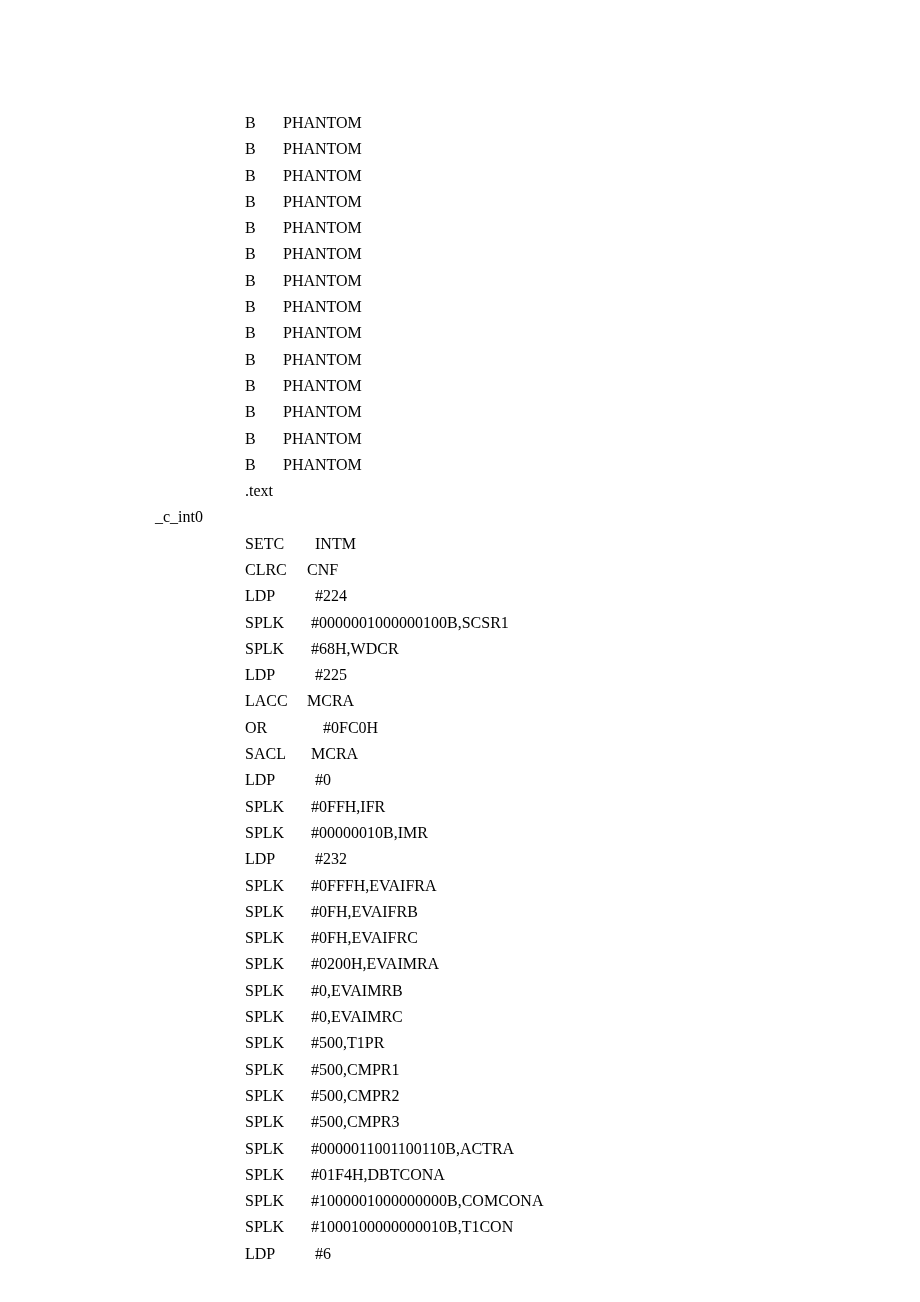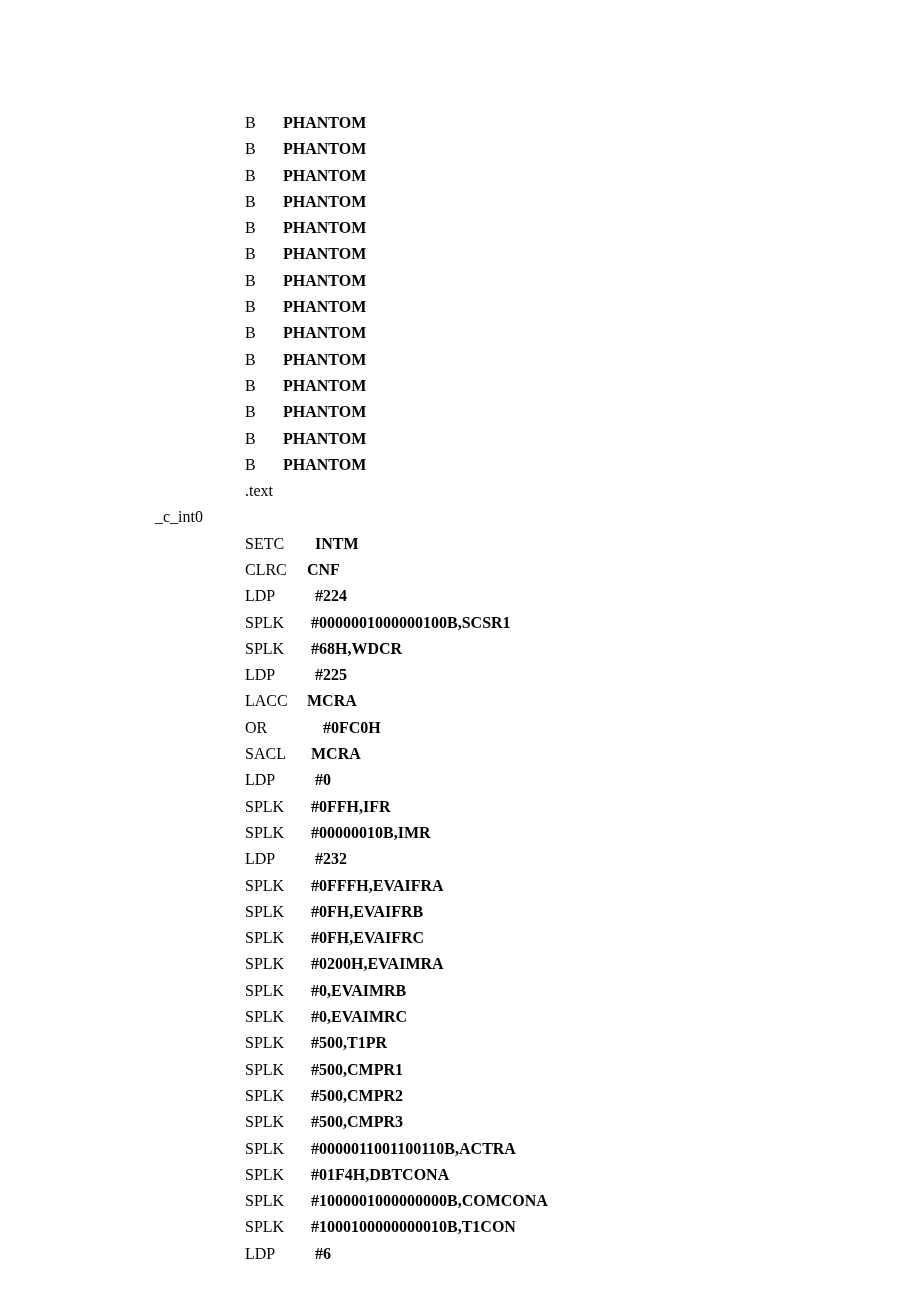--- a/index.html
+++ b/index.html
@@ -25,21 +25,20 @@
       align-items: center;
     }
     .col-label {
       display: inline-block;
       width: 90px;
       text-align: left;
     }
     .col-arg {
       display: inline-block;
       text-align: center;
-      font-weight: bold;
     }
   </style>
 </head>
 <body>
 
 <div class="page">
   <div class="code-block" id="code-container"><div class="line"><span class="col-label"></span><span style="display: inline-block; width: 38px;">B</span><span class="col-arg">PHANTOM</span></div><div class="line"><span class="col-label"></span><span style="display: inline-block; width: 38px;">B</span><span class="col-arg">PHANTOM</span></div><div class="line"><span class="col-label"></span><span style="display: inline-block; width: 38px;">B</span><span class="col-arg">PHANTOM</span></div><div class="line"><span class="col-label"></span><span style="display: inline-block; width: 38px;">B</span><span class="col-arg">PHANTOM</span></div><div class="line"><span class="col-label"></span><span style="display: inline-block; width: 38px;">B</span><span class="col-arg">PHANTOM</span></div><div class="line"><span class="col-label"></span><span style="display: inline-block; width: 38px;">B</span><span class="col-arg">PHANTOM</span></div><div class="line"><span class="col-label"></span><span style="display: inline-block; width: 38px;">B</span><span class="col-arg">PHANTOM</span></div><div class="line"><span class="col-label"></span><span style="display: inline-block; width: 38px;">B</span><span class="col-arg">PHANTOM</span></div><div class="line"><span class="col-label"></span><span style="display: inline-block; width: 38px;">B</span><span class="col-arg">PHANTOM</span></div><div class="line"><span class="col-label"></span><span style="display: inline-block; width: 38px;">B</span><span class="col-arg">PHANTOM</span></div><div class="line"><span class="col-label"></span><span style="display: inline-block; width: 38px;">B</span><span class="col-arg">PHANTOM</span></div><div class="line"><span class="col-label"></span><span style="display: inline-block; width: 38px;">B</span><span class="col-arg">PHANTOM</span></div><div class="line"><span class="col-label"></span><span style="display: inline-block; width: 38px;">B</span><span class="col-arg">PHANTOM</span></div><div class="line"><span class="col-label"></span><span style="display: inline-block; width: 38px;">B</span><span class="col-arg">PHANTOM</span></div><div class="line"><span class="col-label"></span><span style="display: inline-block; width: 62px;">.text</span></div><div class="line"><span>_c_int0</span></div><div class="line"><span class="col-label"></span><span style="display: inline-block; width: 62px;">SETC</span><span class="col-arg">  INTM</span></div><div class="line"><span class="col-label"></span><span style="display: inline-block; width: 62px;">CLRC</span><span class="col-arg">CNF</span></div><div class="line"><span class="col-label"></span><span style="display: inline-block; width: 62px;">LDP</span><span class="col-arg">  #224</span></div><div class="line"><span class="col-label"></span><span style="display: inline-block; width: 62px;">SPLK</span><span class="col-arg"> #0000001000000100B,SCSR1</span></div><div class="line"><span class="col-label"></span><span style="display: inline-block; width: 62px;">SPLK</span><span class="col-arg"> #68H,WDCR</span></div><div class="line"><span class="col-label"></span><span style="display: inline-block; width: 62px;">LDP</span><span class="col-arg">  #225</span></div><div class="line"><span class="col-label"></span><span style="display: inline-block; width: 62px;">LACC</span><span class="col-arg">MCRA</span></div><div class="line"><span class="col-label"></span><span style="display: inline-block; width: 62px;">OR</span><span class="col-arg">    #0FC0H</span></div><div class="line"><span class="col-label"></span><span style="display: inline-block; width: 62px;">SACL</span><span class="col-arg"> MCRA</span></div><div class="line"><span class="col-label"></span><span style="display: inline-block; width: 62px;">LDP</span><span class="col-arg">  #0</span></div><div class="line"><span class="col-label"></span><span style="display: inline-block; width: 62px;">SPLK</span><span class="col-arg"> #0FFH,IFR</span></div><div class="line"><span class="col-label"></span><span style="display: inline-block; width: 62px;">SPLK</span><span class="col-arg"> #00000010B,IMR</span></div><div class="line"><span class="col-label"></span><span style="display: inline-block; width: 62px;">LDP</span><span class="col-arg">  #232</span></div><div class="line"><span class="col-label"></span><span style="display: inline-block; width: 62px;">SPLK</span><span class="col-arg"> #0FFFH,EVAIFRA</span></div><div class="line"><span class="col-label"></span><span style="display: inline-block; width: 62px;">SPLK</span><span class="col-arg"> #0FH,EVAIFRB</span></div><div class="line"><span class="col-label"></span><span style="display: inline-block; width: 62px;">SPLK</span><span class="col-arg"> #0FH,EVAIFRC</span></div><div class="line"><span class="col-label"></span><span style="display: inline-block; width: 62px;">SPLK</span><span class="col-arg"> #0200H,EVAIMRA</span></div><div class="line"><span class="col-label"></span><span style="display: inline-block; width: 62px;">SPLK</span><span class="col-arg"> #0,EVAIMRB</span></div><div class="line"><span class="col-label"></span><span style="display: inline-block; width: 62px;">SPLK</span><span class="col-arg"> #0,EVAIMRC</span></div><div class="line"><span class="col-label"></span><span style="display: inline-block; width: 62px;">SPLK</span><span class="col-arg"> #500,T1PR</span></div><div class="line"><span class="col-label"></span><span style="display: inline-block; width: 62px;">SPLK</span><span class="col-arg"> #500,CMPR1</span></div><div class="line"><span class="col-label"></span><span style="display: inline-block; width: 62px;">SPLK</span><span class="col-arg"> #500,CMPR2</span></div><div class="line"><span class="col-label"></span><span style="display: inline-block; width: 62px;">SPLK</span><span class="col-arg"> #500,CMPR3</span></div><div class="line"><span class="col-label"></span><span style="display: inline-block; width: 62px;">SPLK</span><span class="col-arg"> #0000011001100110B,ACTRA</span></div><div class="line"><span class="col-label"></span><span style="display: inline-block; width: 62px;">SPLK</span><span class="col-arg"> #01F4H,DBTCONA</span></div><div class="line"><span class="col-label"></span><span style="display: inline-block; width: 62px;">SPLK</span><span class="col-arg"> #1000001000000000B,COMCONA</span></div><div class="line"><span class="col-label"></span><span style="display: inline-block; width: 62px;">SPLK</span><span class="col-arg"> #1000100000000010B,T1CON</span></div><div class="line"><span class="col-label"></span><span style="display: inline-block; width: 62px;">LDP</span><span class="col-arg">  #6</span></div></div>
 </div>
 
 </body></html>

